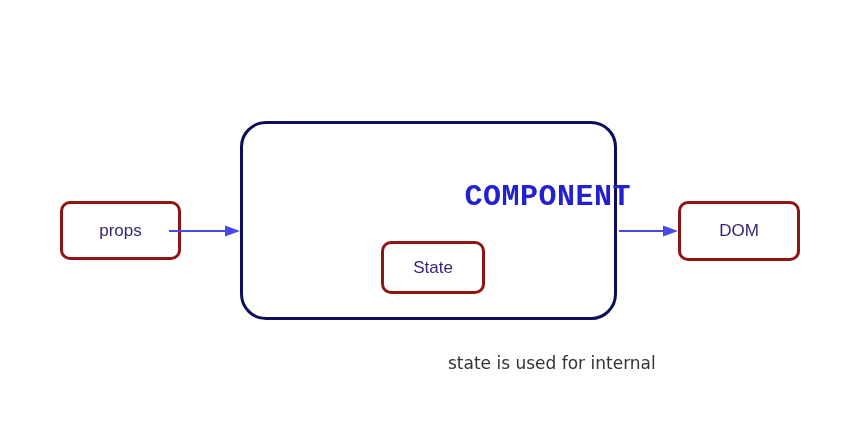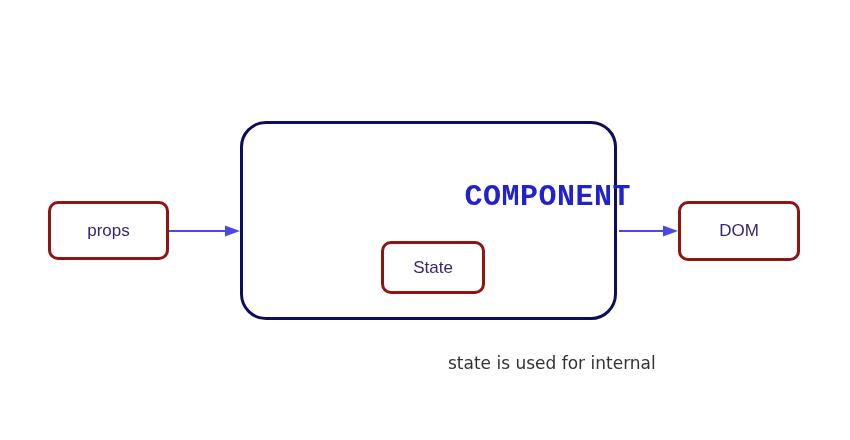--- a/index.html
+++ b/index.html
@@ -29,21 +29,21 @@
   }
   .navy-box {
     border: 3px solid var(--border-navy, #0d0d5c);
     border-radius: 26px;
   }
   .small-label {
     font-size: 17px;
     color: var(--label-text, #3b2373);
     font-family: "Liberation Sans", sans-serif;
   }
-  .props-box { left: 48px; top: 201px; width: 121px; height: 59px; justify-content: center; }
+  .props-box { left: 60px; top: 201px; width: 121px; height: 59px; justify-content: center; }
   .dom-box   { left: 678px; top: 201px; width: 122px; height: 60px; }
 
   .component-box {
     left: 240px; top: 121px; width: 377px; height: 199px;
     display: block;
   }
   .component-title {
     position: absolute;
     left: 0; top: 56px;
     width: 100%;

